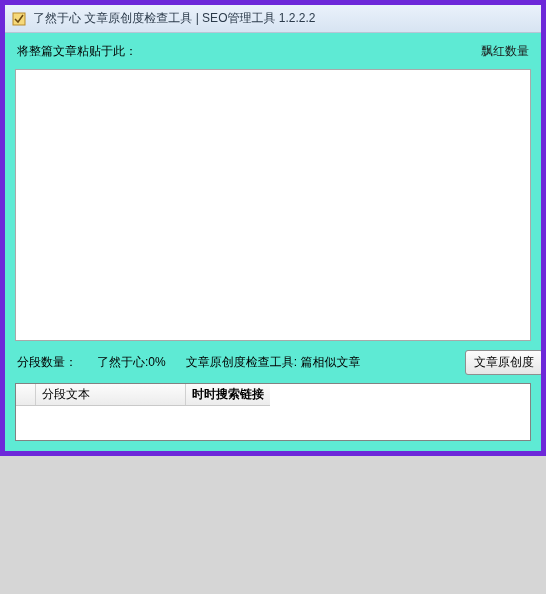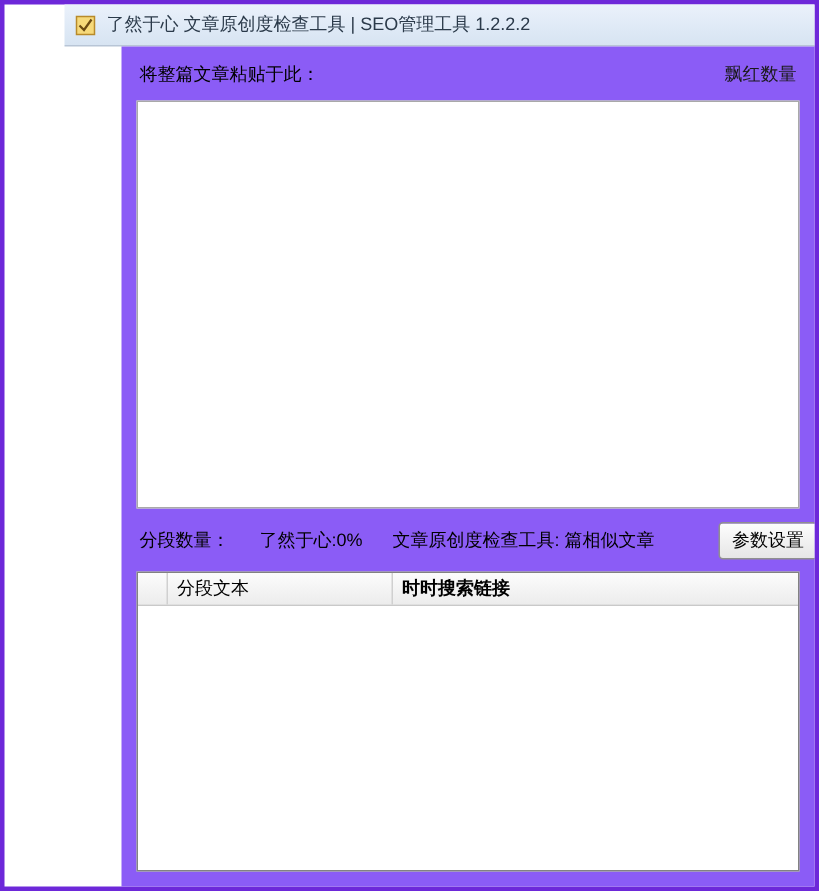--- a/index.html
+++ b/index.html
@@ -8,50 +8,48 @@
     font-family: "Microsoft YaHei", SimSun, Arial, sans-serif;
     font-size: 12px;
     background: #d6d6d6;
     width: 546px;
     height: 594px;
     overflow: hidden;
     color: #000;
   }
   .window {
     width: 546px;
-    height: 594px;
+    height: 456px;
     background: #fff;
-    border: 3px solid #6d28d9;
+    border: 5px solid #6d28d9;
     display: flex;
     flex-direction: column;
-    padding-left: 40px;
   }
   .titlebar {
     height: 28px;
     background: linear-gradient(#eaf1fb, #d7e4f2);
     border-bottom: 1px solid #b8c5d6;
     display: flex;
     align-items: center;
     padding: 0 6px;
     gap: 6px;
   }
   .titlebar .app-icon {
     width:16px; height:16px;
     display:flex; align-items:center; justify-content:center;
   }
   .titlebar .title-text { color:#2b3a4a; }
   .client {
     flex: 1;
-    background: #8b5cf6;
+    background: #5eead4;
     padding: 8px 10px 10px 10px;
     display: flex;
     flex-direction: column;
     gap: 8px;
     overflow: hidden;
-    margin-left: 38px;
   }
   .row-top {
     display:flex;
     justify-content: space-between;
     align-items: center;
     height: 20px;
     padding: 0 2px;
   }
   .link-like { color:#1a1a1a; cursor:pointer; }
   .paste-area {
@@ -83,21 +81,21 @@
   }
   .stats-row .btn {
     margin-right: -14px; 
   }
   .table-wrap {
     flex: 1;
     border: 1px solid #828282;
     background:#fff;
     overflow:hidden;
     display:flex;
-    flex-direction:column;
+    flex-direction:row;
   }
   .thead {
     display:flex;
     background: linear-gradient(#fcfcfc, #ececec);
     border-bottom: 1px solid #c9c9c9;
     height: 22px;
     align-items:stretch;
   }
   .th {
     border-right: 1px solid #d0d0d0;
@@ -142,21 +140,21 @@
       <span>
         <span>分段数量：</span><span></span>
       </span>
       <span>
         <span>了然于心:</span><span>0%</span>
       </span>
       <span>
         <span>文章原创度检查工具:</span> <span>篇相似文章</span>
       </span>
       <span class="spacer"></span>
-      <button class="btn">参数设置</button>
+      <button class="btn">文章原创度</button>
     </div>
 
     <div class="table-wrap">
       <div class="thead">
         <div class="th col0"></div>
         <div class="th col1">分段文本</div>
         <div class="th col3">时时搜索链接</div>
       </div>
       <div class="tbody"></div>
     </div>

